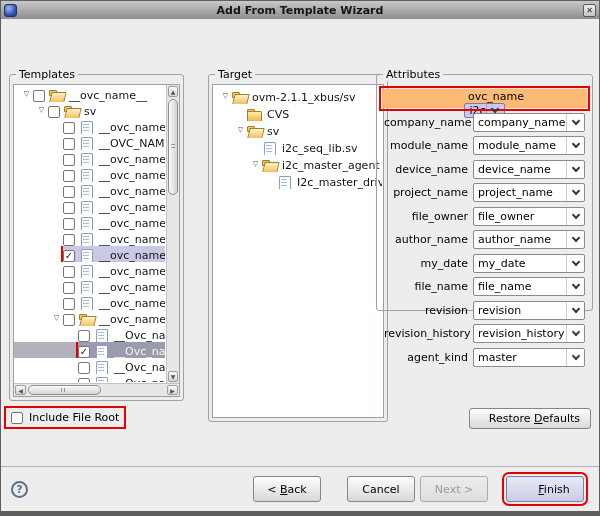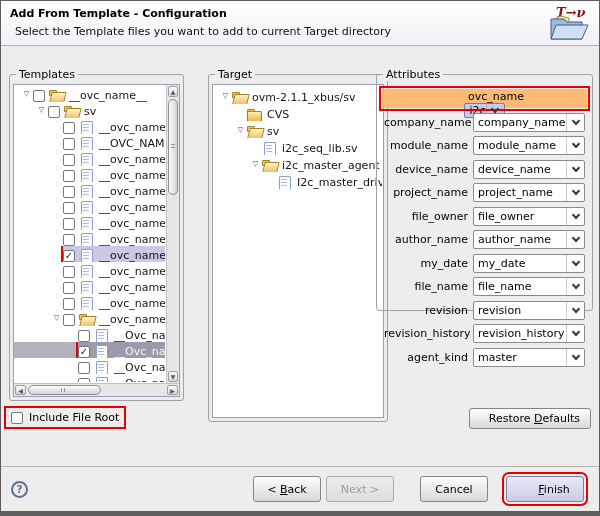--- a/index.html
+++ b/index.html
@@ -123,33 +123,28 @@
   #btn-cancel { margin-left:26px; }
   #btn-finish { margin-left:18px; margin-right:5px; min-width:78px;
     background:linear-gradient(#e9e9f6,#cbcbe7); border-color:#7d7da6;
     outline:2px solid #e60000; outline-offset:2px;padding-left:28px; }
 </style>
 </head>
 <body>
 
 <div class="dialog">
 
-
-  <div class="banner">
-    <div class="banner-title">Add From Template - Configuration</div>
-    <div class="banner-sub">Select the Template files you want to add to current Target directory</div>
-    <div class="banner-icon">
-      <svg width="44" height="40" viewBox="0 0 44 40">
-        <text x="9" y="14" font-size="13" font-weight="bold" font-style="italic" font-family="DejaVu Serif, serif" fill="#8b1212">T→ν</text>
-        <path d="M5 17 l9 -4 8 2 v5 h-17 z" fill="#f1e3b4" stroke="#ab9551" stroke-width="1"></path>
-        <path d="M4 16 h13 l3 3 h15 v17 H4 z" fill="#9cb8dc" stroke="#41618e" stroke-width="1"></path>
-        <path d="M9 22 h32 l-6 14 H4 z" fill="#cfe0f4" stroke="#41618e" stroke-width="1"></path>
-      </svg>
-    </div>
+  <div class="titlebar">
+    <span class="app-icon"></span>
+    <span class="win-title">Add From Template Wizard</span>
+    <span class="close-btn">
+        <span>✕</span>
+      </span>
   </div>
+
 
   <div class="content">
 
     <div class="grp" id="grp-templates">
       <span class="grp-label">Templates</span>
       <div class="tree-box">
         <div id="templates-tree">
             <div class="tree-row">
               <span class="indent" style="width: 6px;"></span>
               <span class="expander">▽</span>
@@ -515,17 +510,17 @@
     </div>
 
     <button class="btn" id="restore-btn">Restore <u>D</u>efaults</button>
   </div>
 
   <div class="footer">
     <span class="help-btn">
         <span>?</span>
       </span>
     <button class="btn" id="btn-back">&lt; <u>B</u>ack</button>
+    <button class="btn" id="btn-cancel">Cancel</button>
     <button class="btn" id="btn-next" disabled="">Next &gt;</button>
-    <button class="btn" id="btn-cancel">Cancel</button>
     <button class="btn" id="btn-finish"><u>F</u>inish</button>
   </div>
 </div>
 
 </body></html>

